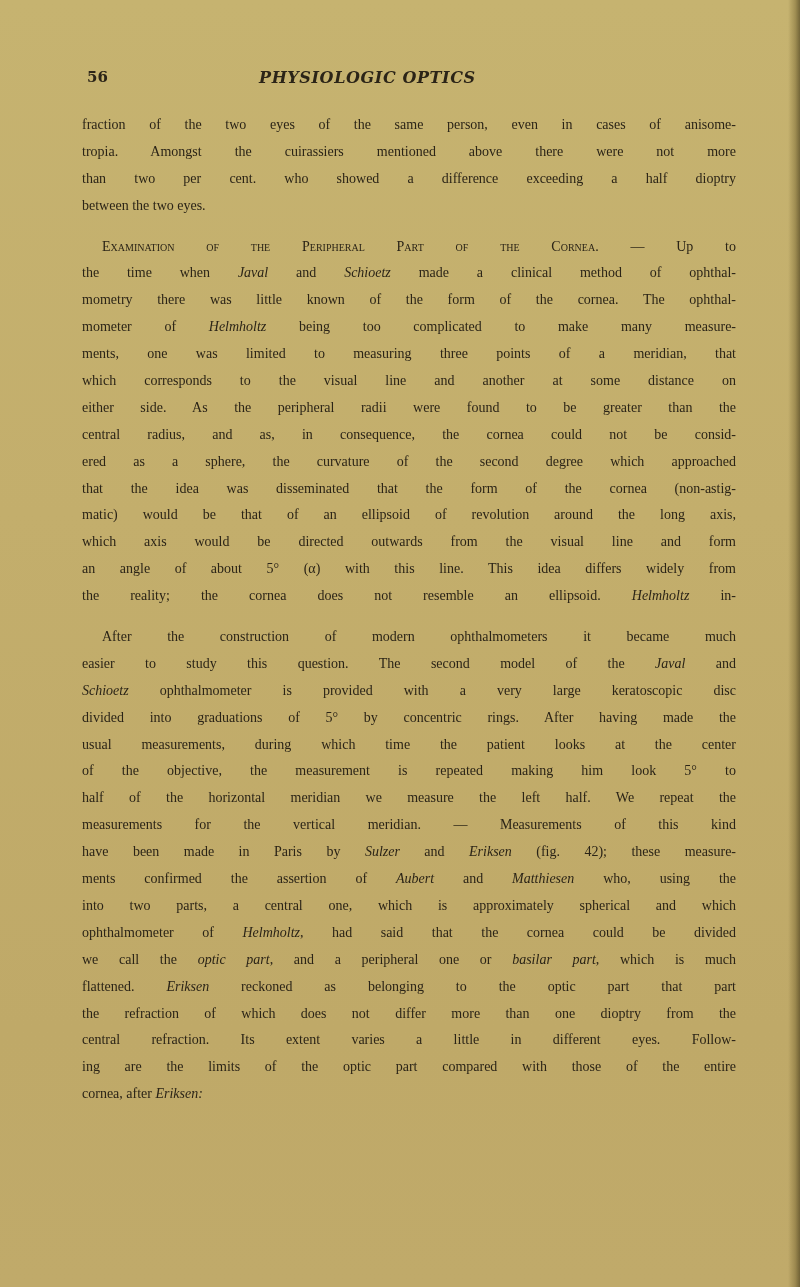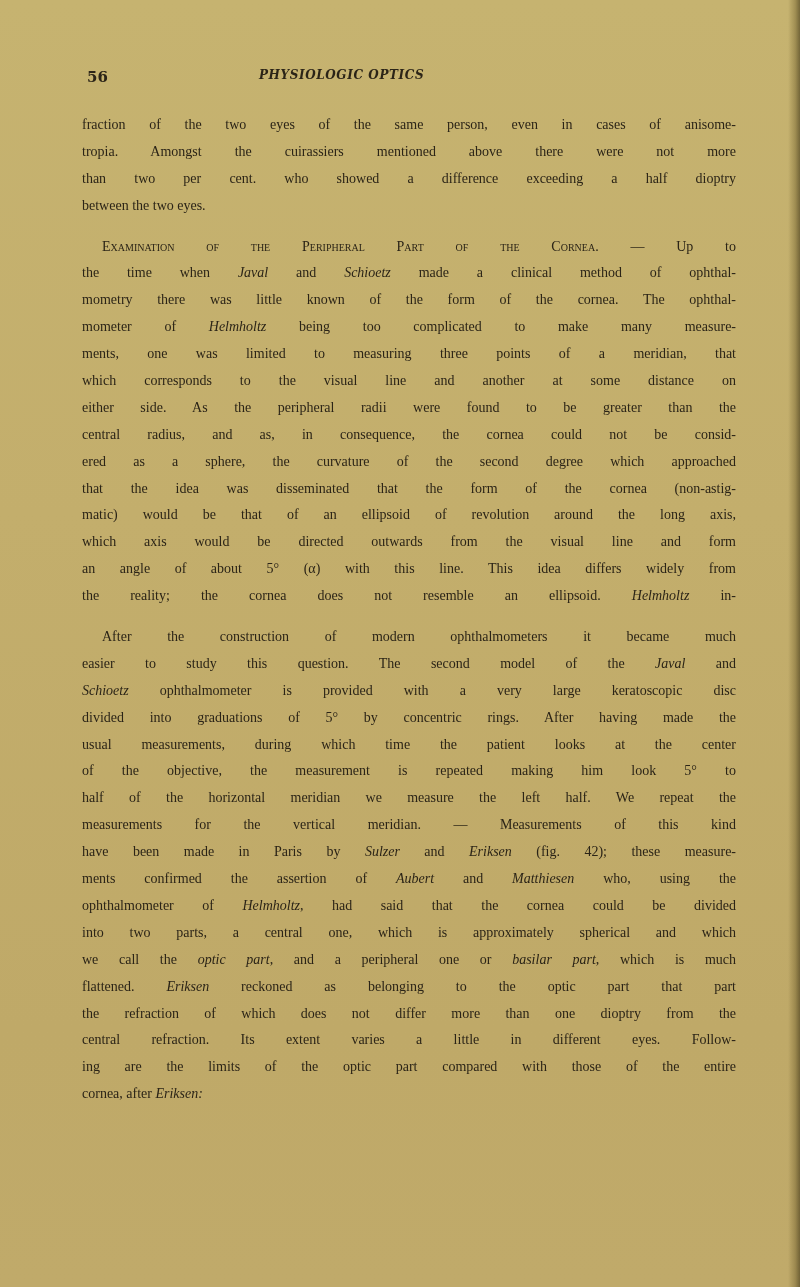--- a/index.html
+++ b/index.html
@@ -16,21 +16,21 @@
   .running-head {
     position: absolute; top: 68px; left: 87px; width: 640px; height: 24px;
   }
   .page-number {
     position: absolute; left: 0; top: 0;
     font-family: "DejaVu Serif", serif; font-weight: bold; font-size: 15px;
   }
   .running-title {
     position: absolute; left: 172px; top: 0;
     font-family: "DejaVu Serif", serif; font-weight: bold; font-style: italic;
-    font-size: 12px; letter-spacing: 0.6px; text-align: right;
+    font-size: 16px; letter-spacing: 0.6px; text-align: right;
   }
   .text-block {
     position: absolute; left: 82px; top: 112px; width: 654px;
     font-size: 14px; line-height: 26.9px;
   }
   .line {
     display: block; white-space: nowrap; text-align: justify; text-align-last: justify;
     height: 26.9px;
   }
   .line.last { text-align-last: left; }
@@ -78,22 +78,22 @@
       <span class="line indent">After the construction of modern ophthalmometers it became much</span>
       <span class="line">easier to study this question. The second model of the <i>Javal</i> and</span>
       <span class="line"><i>Schioetz</i> ophthalmometer is provided with a very large keratoscopic disc</span>
       <span class="line">divided into graduations of 5° by concentric rings. After having made the</span>
       <span class="line">usual measurements, during which time the patient looks at the center</span>
       <span class="line">of the objective, the measurement is repeated making him look 5° to</span>
       <span class="line">half of the horizontal meridian we measure the left half. We repeat the</span>
       <span class="line">measurements for the vertical meridian. — Measurements of this kind</span>
       <span class="line">have been made in Paris by <i>Sulzer</i> and <i>Eriksen</i> (fig. 42); these measure-</span>
       <span class="line">ments confirmed the assertion of <i>Aubert</i> and <i>Matthiesen</i> who, using the</span>
+      <span class="line">into two parts, a central one, which is approximately spherical and which</span>
       <span class="line">ophthalmometer of <i>Helmholtz</i>, had said that the cornea could be divided</span>
-      <span class="line">into two parts, a central one, which is approximately spherical and which</span>
       <span class="line">we call the <i>optic part</i>, and a peripheral one or <i>basilar part</i>, which is much</span>
       <span class="line">flattened. <i>Eriksen</i> reckoned as belonging to the optic part that part</span>
       <span class="line">the refraction of which does not differ more than one dioptry from the</span>
       <span class="line">central refraction. Its extent varies a little in different eyes. Follow-</span>
       <span class="line">ing are the limits of the optic part compared with those of the entire</span>
       <span class="line last">cornea, after <i>Eriksen:</i></span>
     </div>
   </div>
 
 </body></html>

